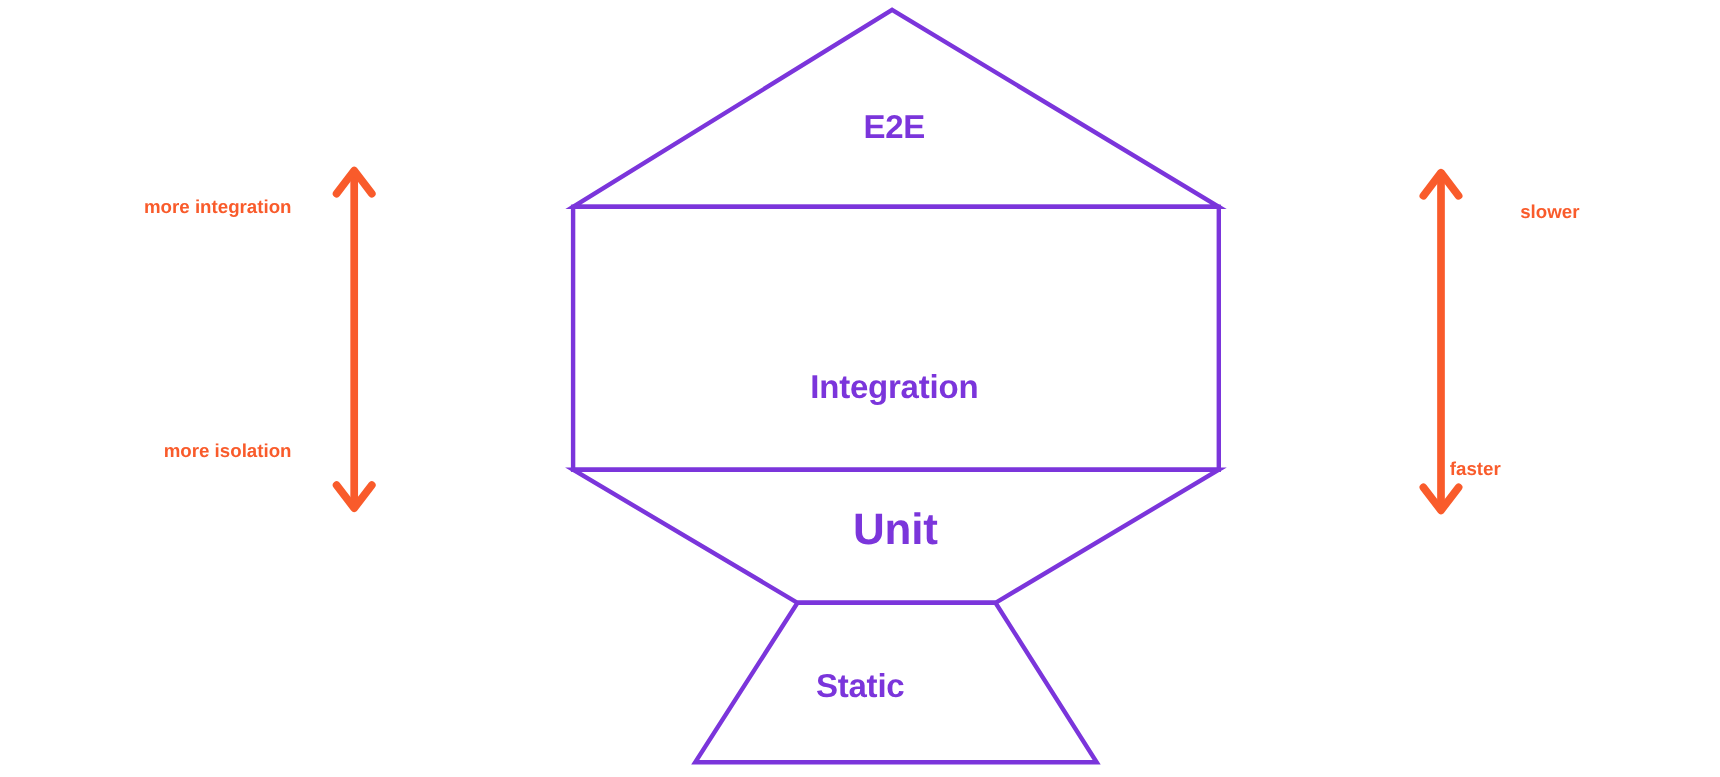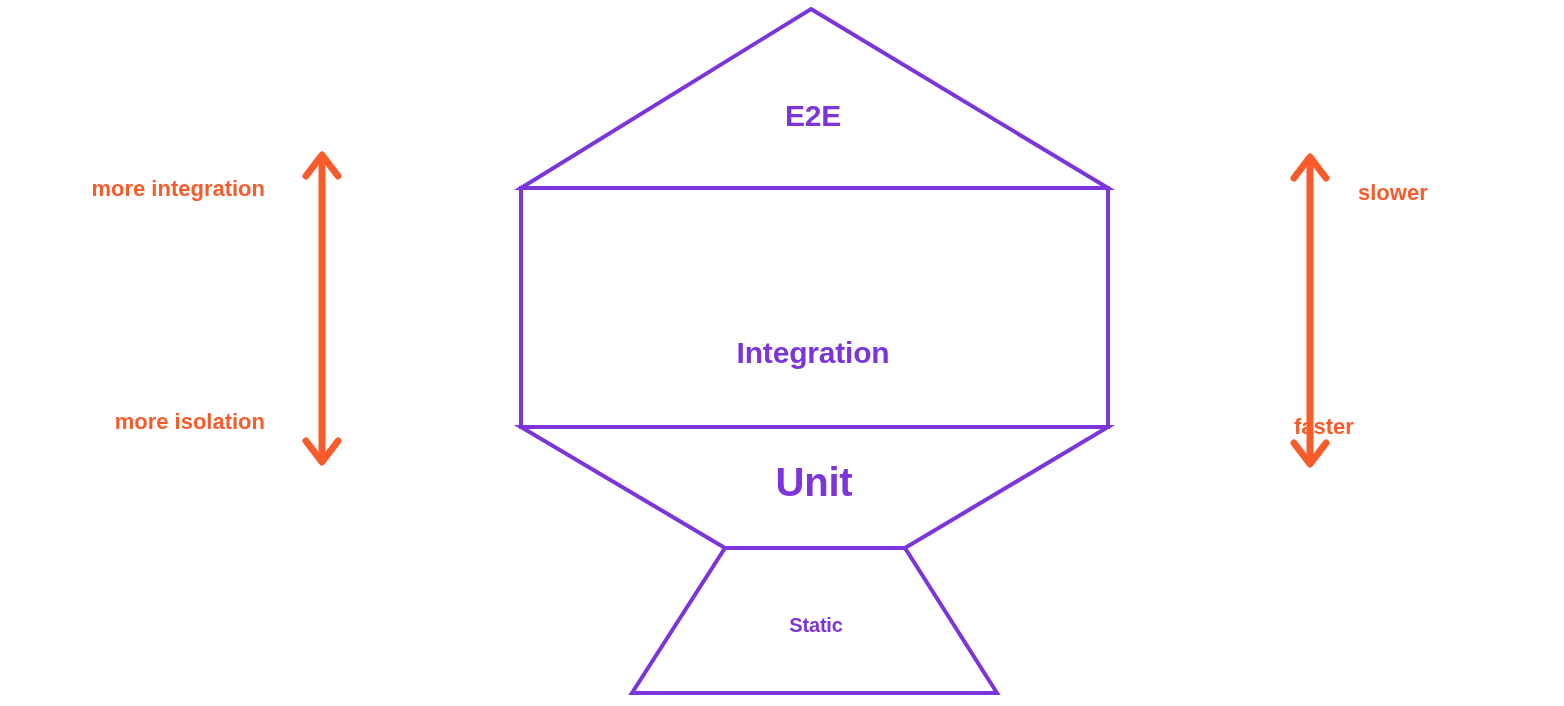--- a/index.html
+++ b/index.html
@@ -32,36 +32,36 @@
     font-weight: bold;
     color: #7B35DB;
     white-space: nowrap;
     text-align: right;
     transform: translate(-50%, -50%);
     letter-spacing: -0.2px;
   }
   #label-e2e       { left: 813px; top: 116px; font-size: 30px; }
   #label-integration { left: 813px; top: 313px; font-size: 30px; margin-top: 40px; }
   #label-unit      { left: 814px; top: 482px; font-size: 40px; }
-  #label-static    { left: 816px; top: 625px; font-size: 20px; }
+  #label-static    { left: 782px; top: 625px; font-size: 30px; }
 
   .axis-label {
     position: absolute;
     font-family: "Liberation Sans", sans-serif;
     font-weight: bold;
-    font-size: 22px;
+    font-size: 17px;
     color: #F95B2B;
     white-space: nowrap;
     transform: translateY(-50%);
   }
-  .axis-label.right-side { text-align: left; }
+  .axis-label.right-side { text-align: left; margin-left: 24px; }
   .axis-label.left-side  { text-align: right; transform: translate(-100%, -50%); }
 
   #label-more-integration { left: 265px; top: 189px; }
-  #label-more-isolation   { left: 265px; top: 422px; }
+  #label-more-isolation   { left: 265px; top: 410px; }
   #label-slower           { left: 1358px; top: 193px; }
   #label-faster           { left: 1294px; top: 427px; }
 </style>
 </head>
 <body>
 
 <div id="canvas">
 
   <svg id="trophy-svg" viewBox="0 0 1564 706">
 

